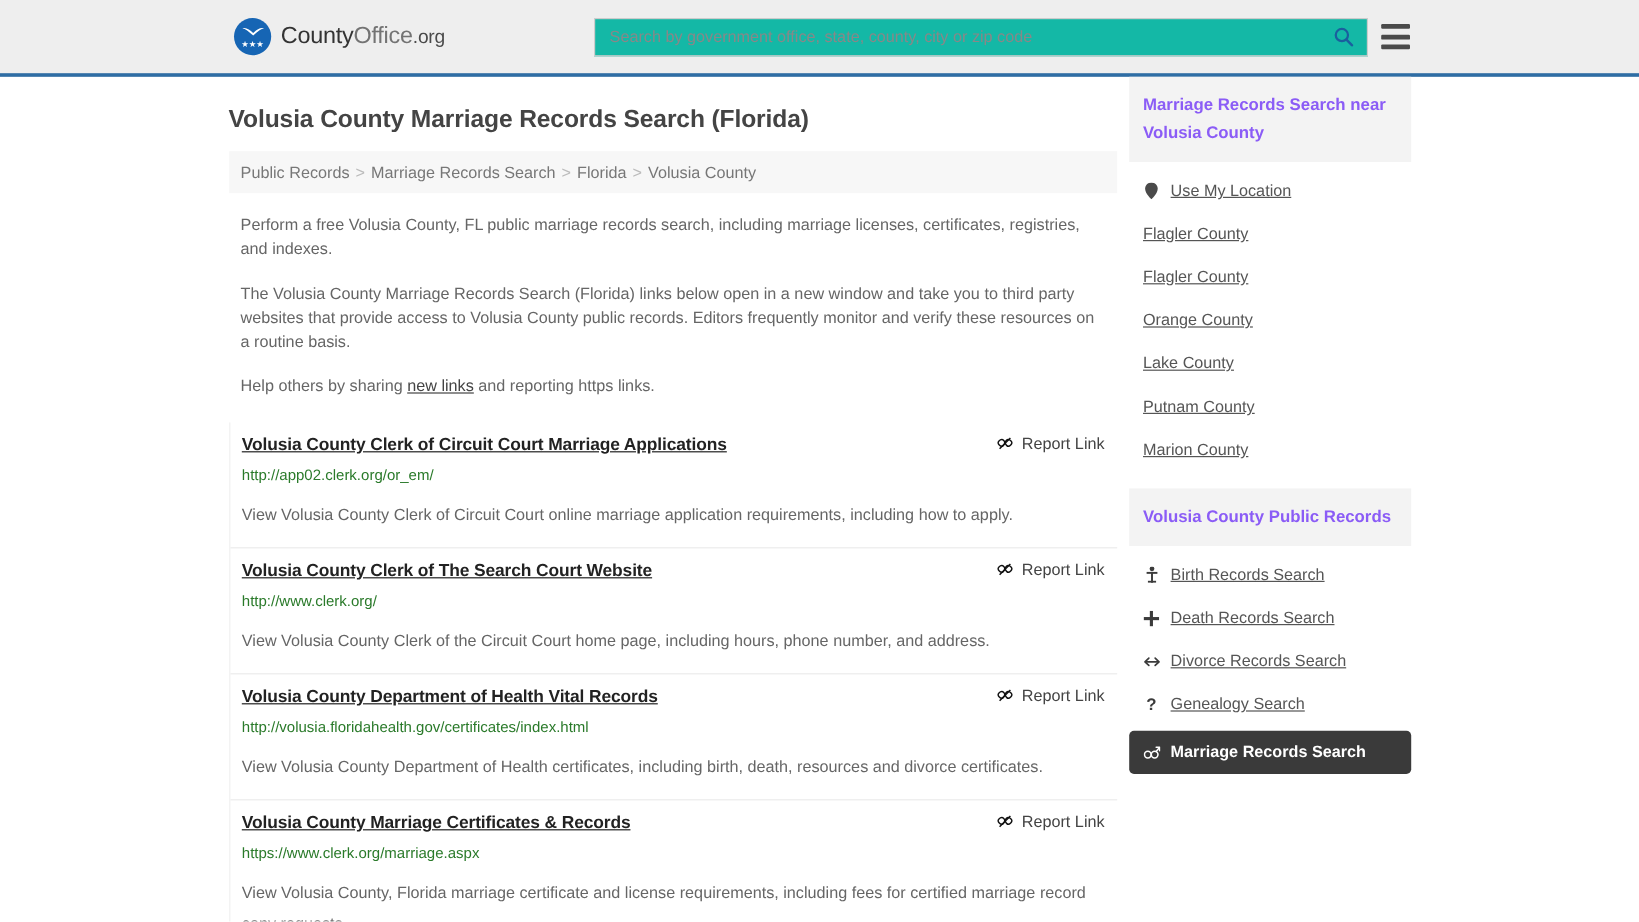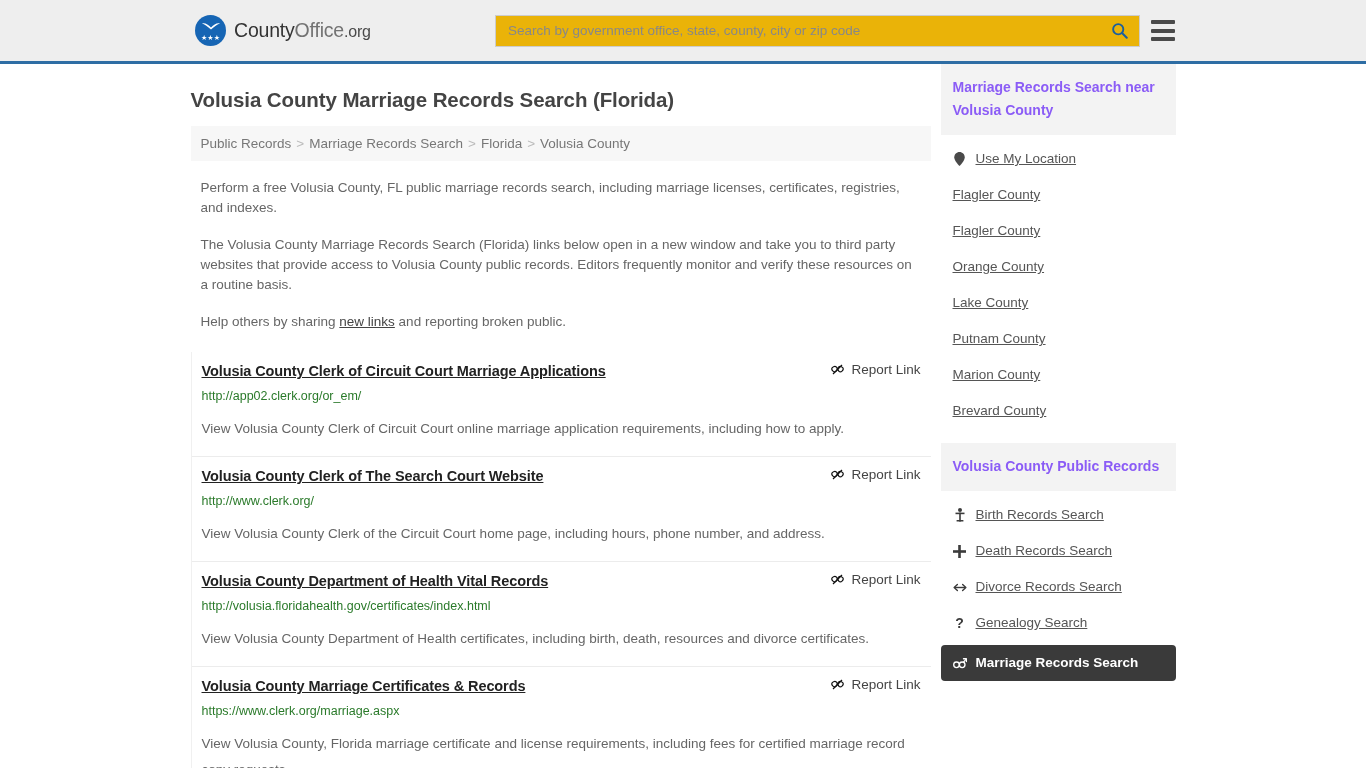--- a/index.html
+++ b/index.html
@@ -59,21 +59,21 @@
   }
   .logo-text .b { color: #737373; font-weight: normal; }
   .logo-text .c { font-weight: 400; }
   .logo-text .org { font-size: 16px; color: #4a4a4a; }
 
   .search-wrap {
     position: absolute;
     left: 495px;
     width: 645px;
     height: 32px;
-    background: #eab308;
+    background: #14b8a6;
     border: 1px solid #cccccc;
     display: flex;
     align-items: center;
   }
   .search-input {
     flex: 1 1 auto;
     border: 0;
     outline: 0;
     height: 30px;
     padding: 0 12px;
@@ -287,21 +287,21 @@
     <div class="main-col">
       <h1 class="page-title">Volusia County Marriage Records Search (Florida)</h1>
 
       <div class="breadcrumb">
         <a href="#">Public Records</a><span class="sep">&gt;</span><a href="#">Marriage Records Search</a><span class="sep">&gt;</span><a href="#">Florida</a><span class="sep">&gt;</span><a href="#">Volusia County</a>
       </div>
 
       <div class="intro">
         <p>Perform a free Volusia County, FL public marriage records search, including marriage licenses, certificates, registries, and indexes.</p>
         <p>The Volusia County Marriage Records Search (Florida) links below open in a new window and take you to third party websites that provide access to Volusia County public records. Editors frequently monitor and verify these resources on a routine basis.</p>
-        <p><span>Help others by sharing </span><a href="#">new links</a><span> and reporting broken public.</span></p>
+        <p><span>Help others by sharing </span><a href="#">new links</a><span> and reporting https links.</span></p>
       </div>
 
       <div class="results">
 
         <div class="result">
           <div class="result-head">
             <a href="#" class="result-title">Volusia County Clerk of Circuit Court Marriage Applications</a>
             <span class="report-link">
               <svg width="15" height="15" viewBox="0 0 20 20">
                 <path d="M3 3 C9 3 9 10 3 10 C-0.5 10 -0.5 3 3 3 Z" fill="none" stroke="#111" stroke-width="1.6" transform="translate(2.5,3.5) rotate(-45 3 6.5)"></path>
@@ -392,23 +392,20 @@
           </a>
           <a href="#" class="side-item plain">
             <span class="txt">Lake County</span>
           </a>
           <a href="#" class="side-item plain">
             <span class="txt">Putnam County</span>
           </a>
           <a href="#" class="side-item plain">
             <span class="txt">Marion County</span>
           </a>
-          <a href="#" class="side-item plain">
-            <span class="txt">Brevard County</span>
-          </a>
         </div>
       </div>
 
       <div class="side-panel">
         <div class="side-head">Volusia County Public Records</div>
         <div class="side-list">
 
           <a href="#" class="side-item">
             <span class="ico">
               <svg width="10" height="14" viewBox="0 0 10 14">

